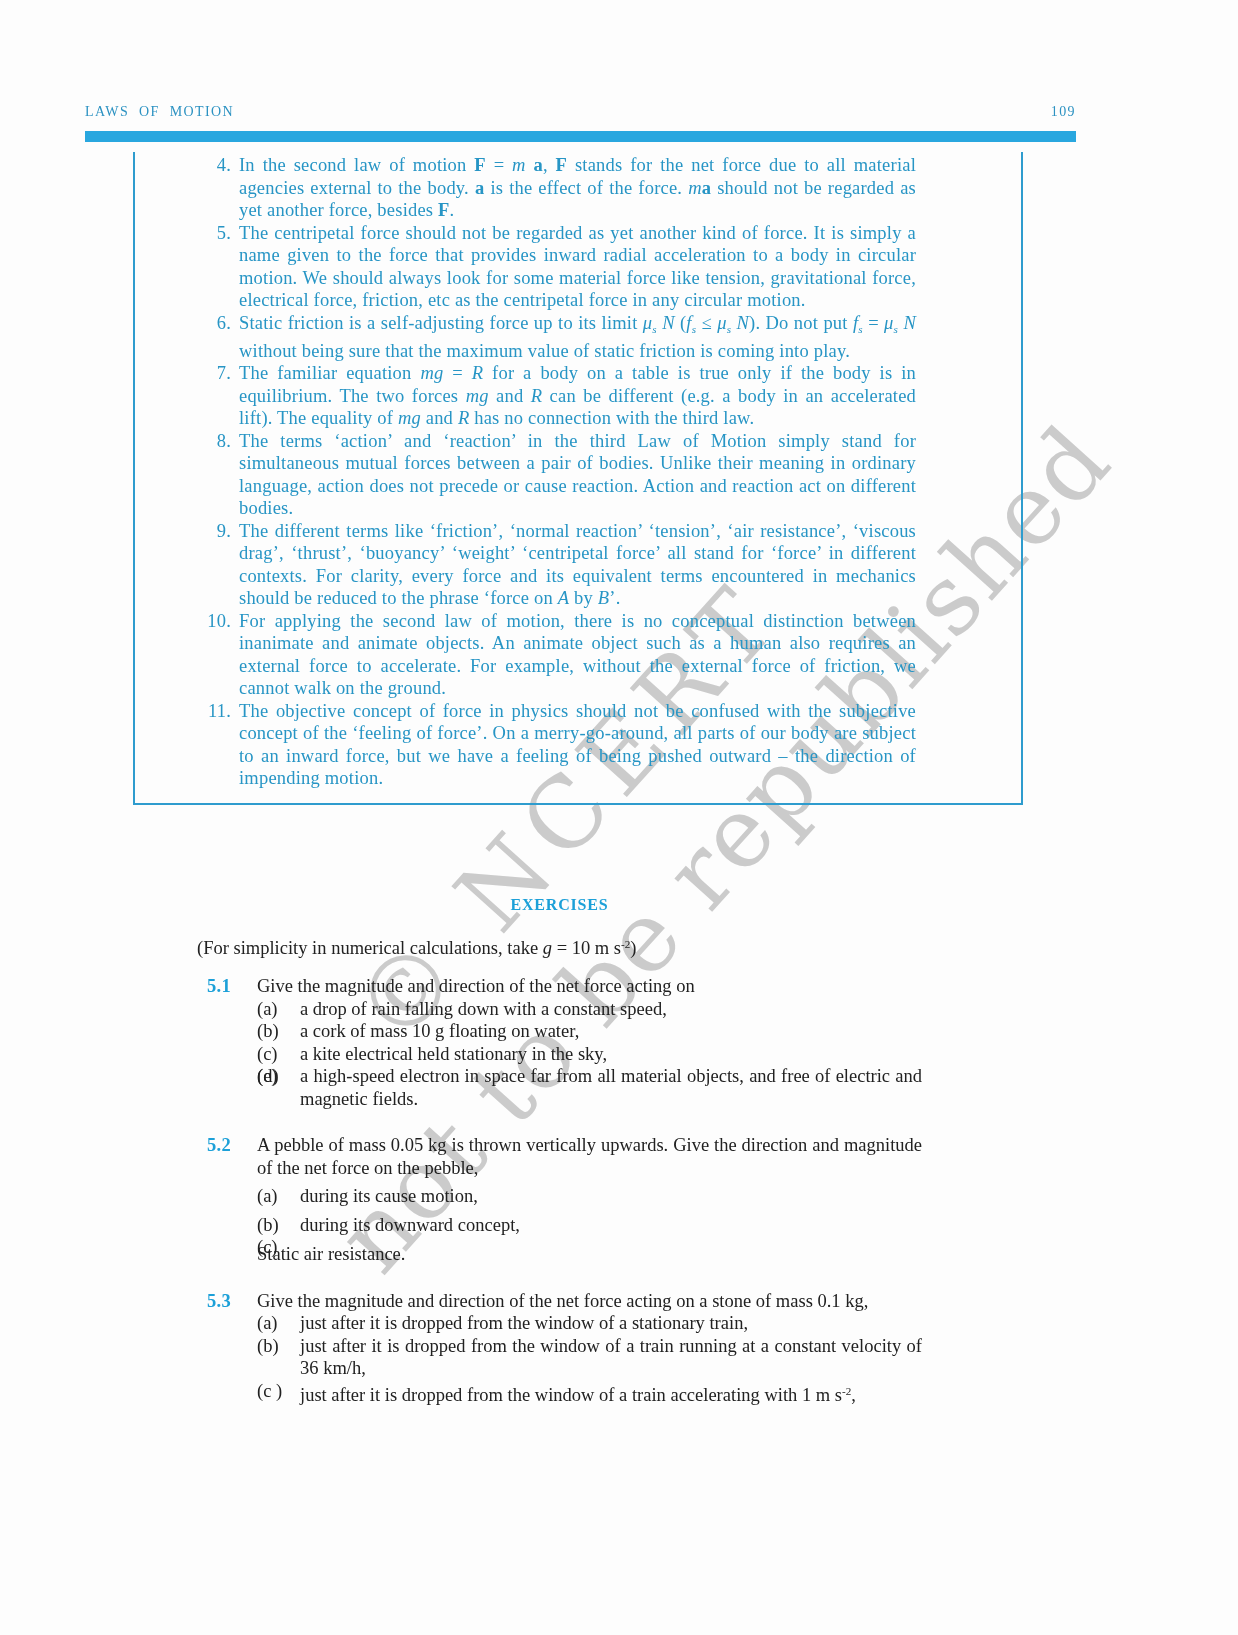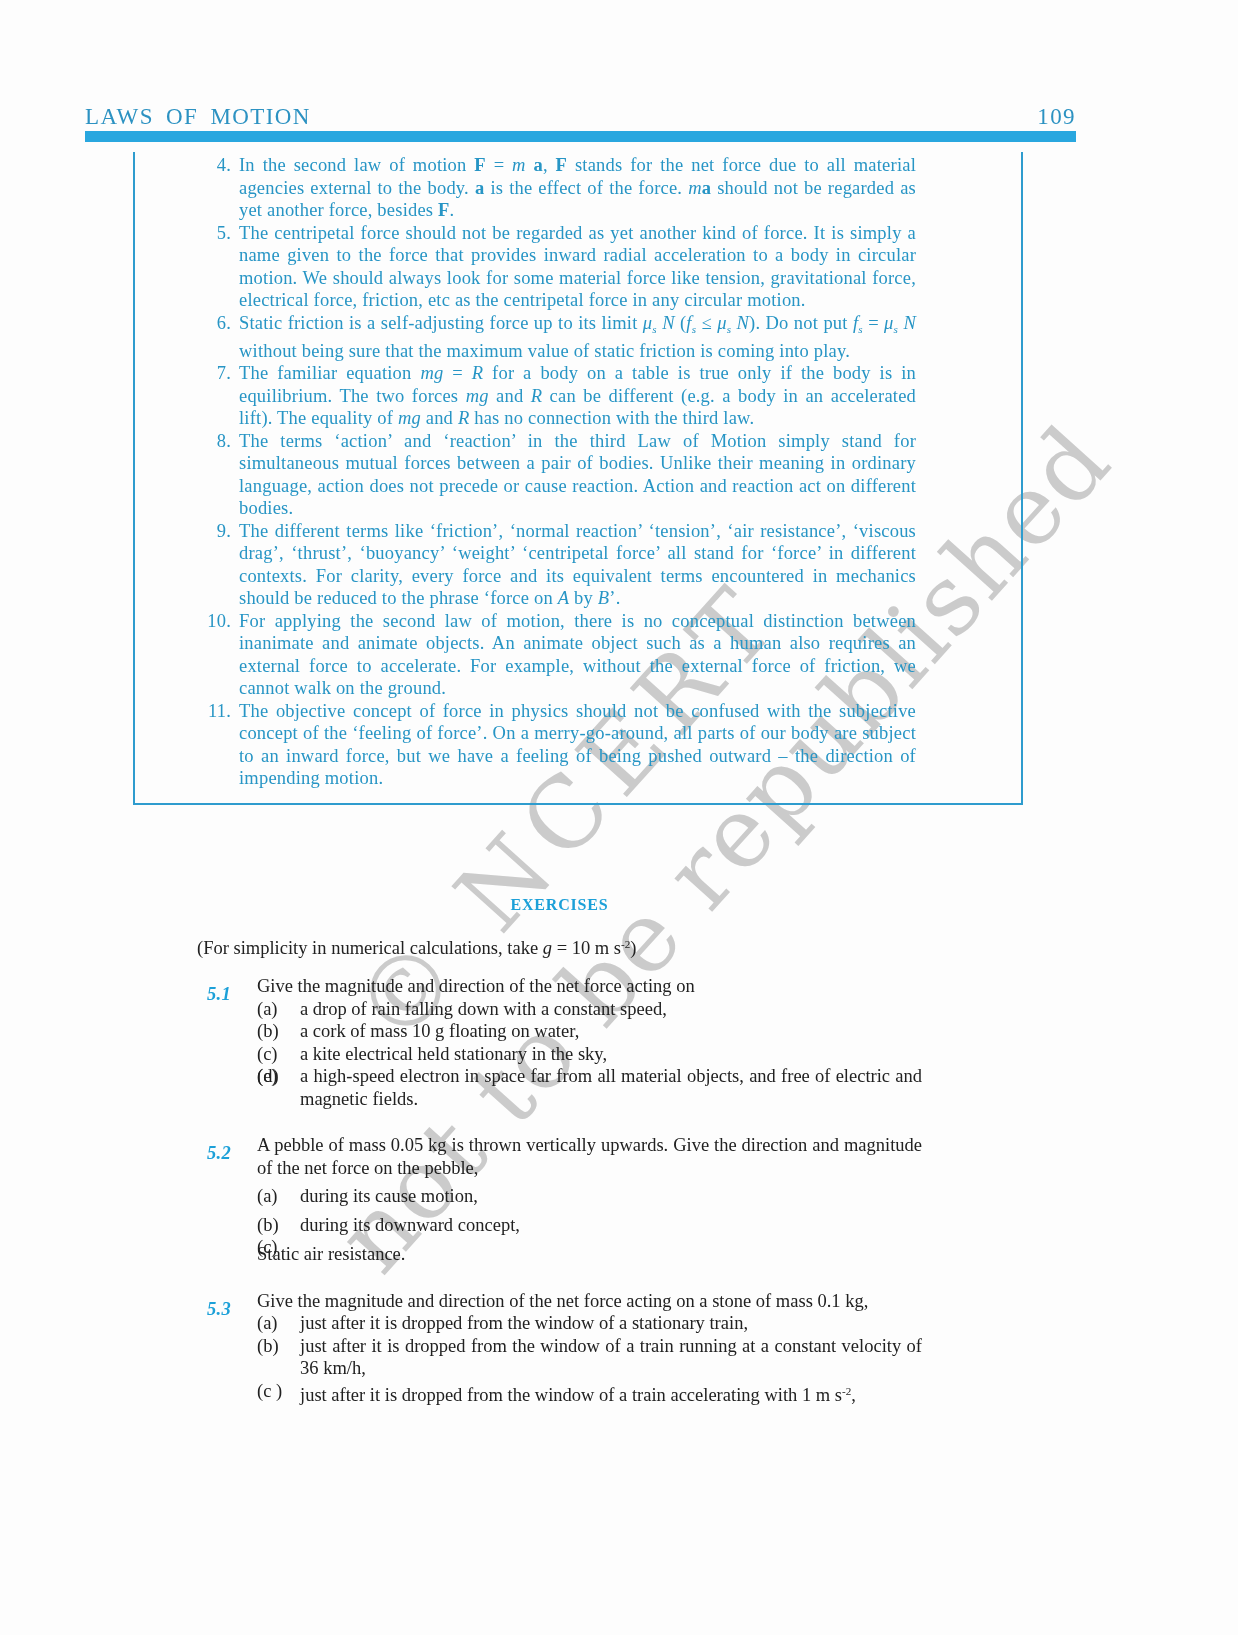--- a/index.html
+++ b/index.html
@@ -30,21 +30,21 @@
     white-space:nowrap;
     z-index:0;
     user-select:none;
   }
   .watermark .wm1{letter-spacing:12px;}
   .watermark .wm2{letter-spacing:2px;}
   
   .header{
     position:absolute;left:85px;top:104px;width:991px;
     display:flex;justify-content:space-between;align-items:flex-end;
-    font-size:23px;color:#2C92C2;
+    font-size:14px;color:#2C92C2;
     letter-spacing:1.4px;word-spacing:5px;
     z-index:1;
   }
   .hrule{
     position:absolute;left:85px;top:131px;width:991px;height:11px;
     background:var(--bar);z-index:1;
   }
   
   .notes-box{
     position:absolute;left:133px;top:152px;
@@ -82,24 +82,23 @@
     margin:16px 0 16px 64px;width:725px;text-align:left;
   }
   .problem{
     position:relative;
     padding-left:124px;width:665px;
     margin-top:24px;
     text-align:justify;
   }
   .problem.first{margin-top:3px;}
   .prob-num{
-    position:absolute;left:74px;top:8px;
+    position:absolute;left:74px;top:0;
     font-weight:bold;color:var(--accent);
     letter-spacing:0.3px;
-    font-style:italic;
   }
   .sub-item{position:relative;padding-left:43px;text-align:justify;}
   .sub-label{position:absolute;left:0;top:0;}
   .sub-spaced{margin-top:6px;}
   .prob-footer{margin-top:7px;}
   
   .i{font-style:italic;}
   .b{font-weight:bold;}
   .subs{font-size:60%;font-style:italic;vertical-align:-0.35em;}
   .sups{font-size:60%;vertical-align:0.55em;letter-spacing:0;}

